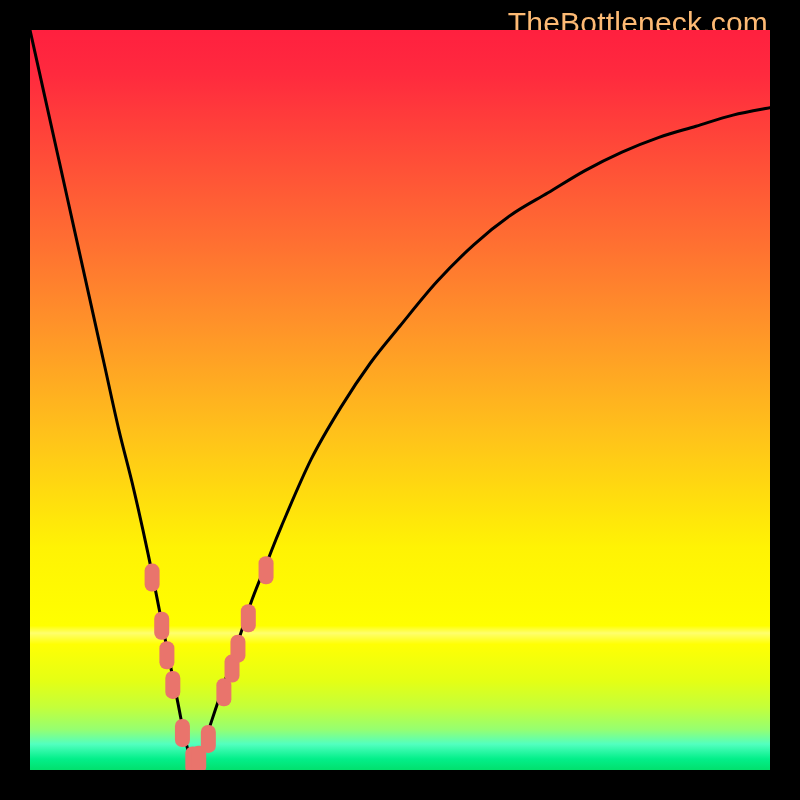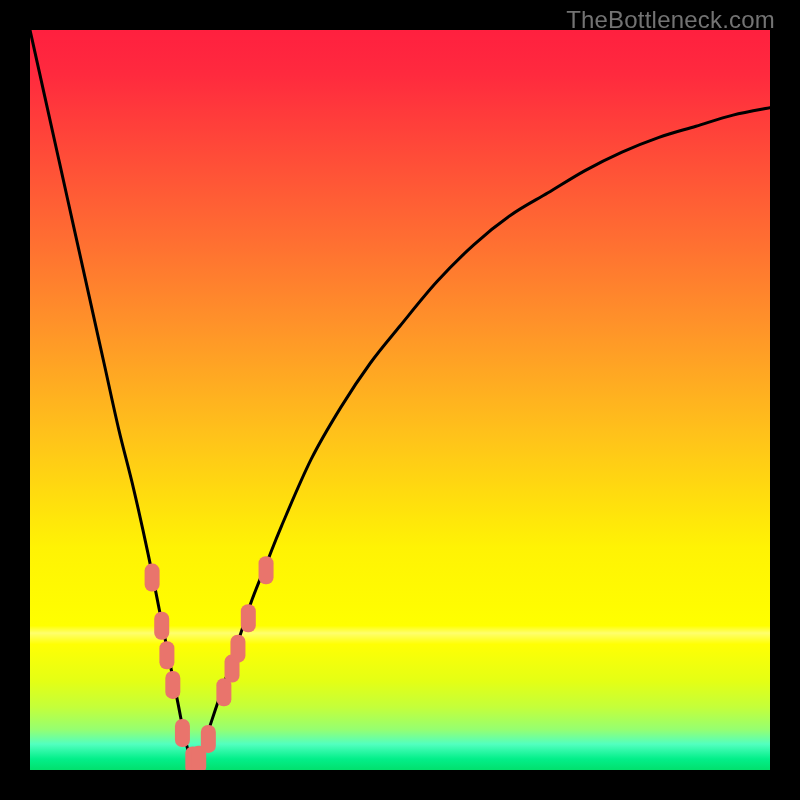--- a/index.html
+++ b/index.html
@@ -32,23 +32,23 @@
   .curve-svg {
     position: absolute;
     inset: 0;
     width: 100%;
     height: 100%;
     overflow: visible;
   }
   .watermark {
     position: absolute;
     top: 6px;
-    right: 25px;
-    color: #737373;
-    font-size: 24px;
+    right: 32px;
+    color: #fdba74;
+    font-size: 30px;
     letter-spacing: 0.2px;
     font-weight: 500;
   }
 </style>
 </head>
 <body>
 
 <div class="frame">
 
   <div class="watermark">TheBottleneck.com</div>

